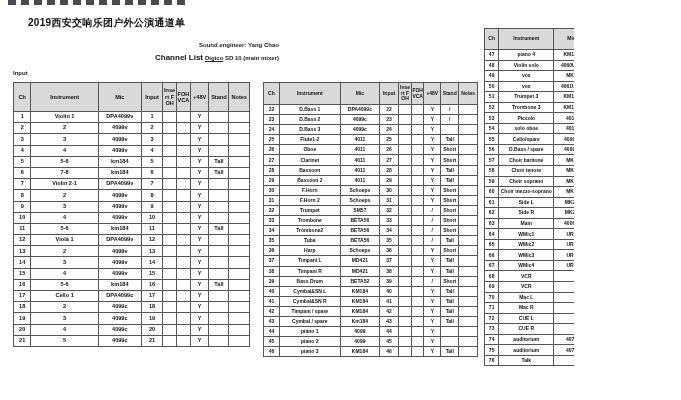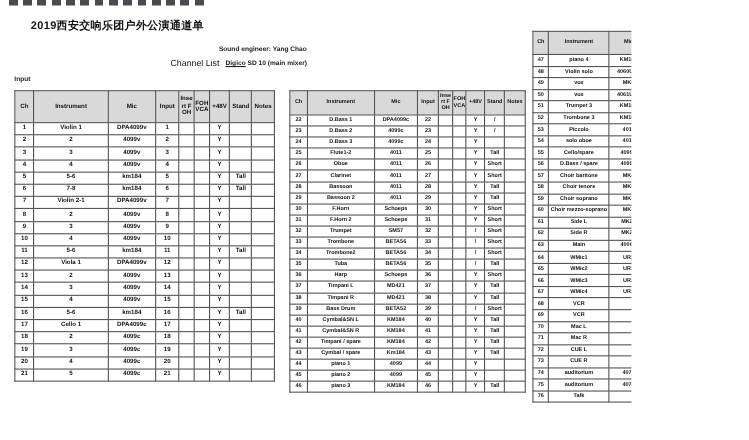--- a/index.html
+++ b/index.html
@@ -14,21 +14,21 @@
     opacity:.85;
   }
   .doc-title{
     position:absolute;left:28px;top:16px;font-size:10px;font-weight:bold;color:#111;
     letter-spacing:.3px;white-space:nowrap;
   }
   .engineer{
     position:absolute;left:199px;top:42px;font-size:6px;font-weight:bold;color:#222;white-space:nowrap;
   }
   .chlist-label{
-    position:absolute;left:155px;top:53px;font-size:8px;font-weight:normal;color:#111;white-space:nowrap;
+    position:absolute;left:155px;top:53px;font-size:8px;font-weight:bold;color:#111;white-space:nowrap;
   }
   .mixer-note{
     position:absolute;left:205px;top:55px;font-size:6px;font-weight:bold;color:#222;white-space:nowrap;
   }
   .mixer-brand{text-decoration:underline;}
   .input-label{
     position:absolute;left:13px;top:70px;font-size:6px;font-weight:bold;color:#222;
   }
   table.ch{
     position:absolute;border-collapse:collapse;table-layout:fixed;

